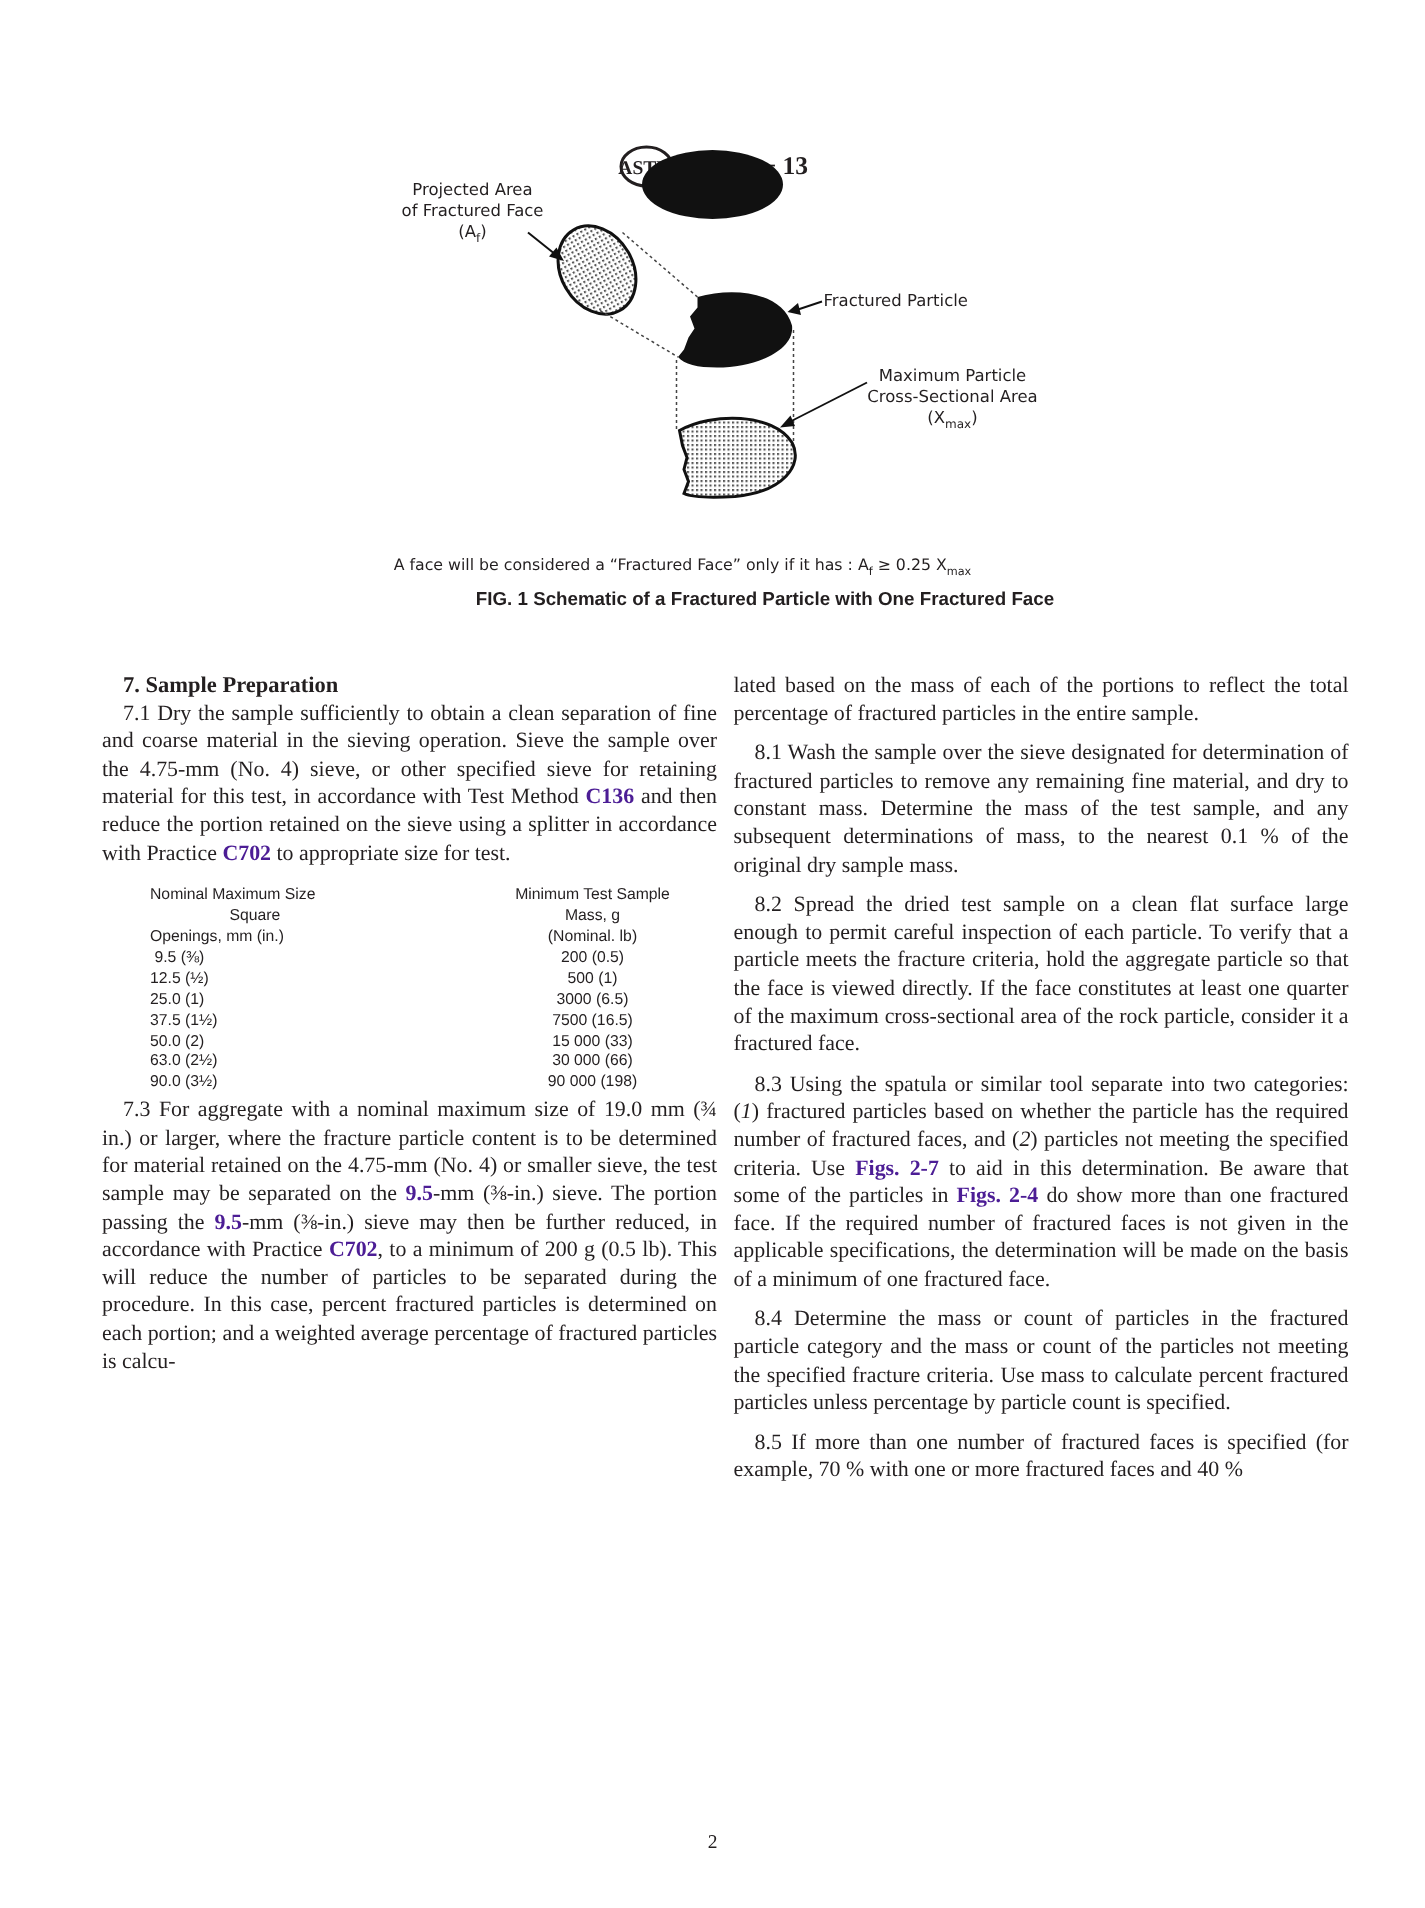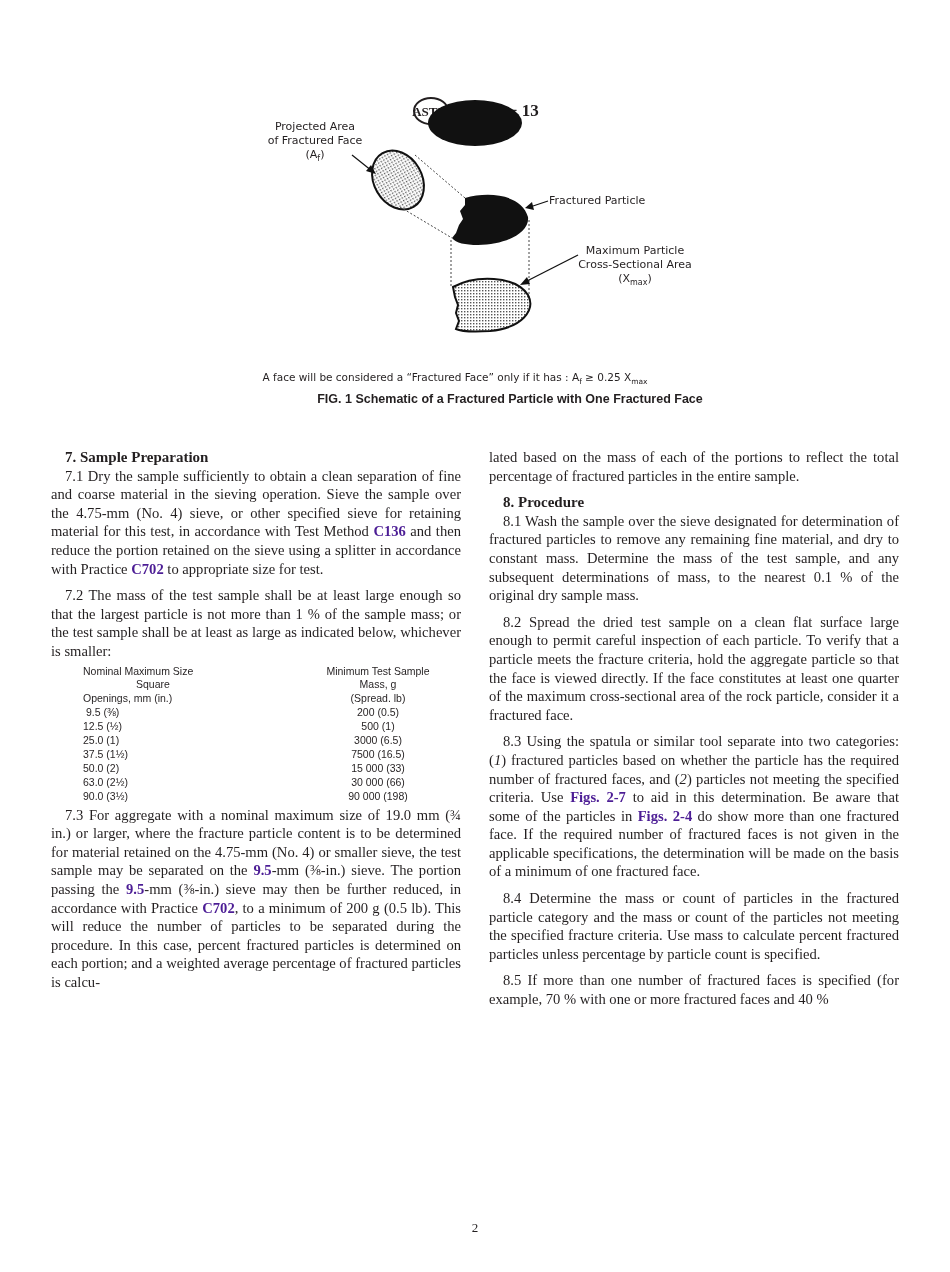--- a/index.html
+++ b/index.html
@@ -11,21 +11,21 @@
 
   .figure { position: absolute; top: 95px; left: 260px; width: 440px; height: 250px; }
   .fig-label { position: absolute; font-family: "DejaVu Sans", sans-serif; font-size: 11px; line-height: 14px; color: #231f20; text-align: center; }
   .fig-label sub { font-size: 8px; }
 
   .criteria { position: absolute; top: 371px; left: 0; width: 910px; text-align: center; font-family: "DejaVu Sans", sans-serif; font-size: 10.5px; color: #231f20; }
   .criteria sub { font-size: 7.5px; }
   .fig-caption { position: absolute; top: 392px; left: 0; width: 950px; text-align: center; font-family: "Liberation Sans", sans-serif; font-weight: bold; font-size: 12.5px; color: #231f20; margin-left: 35px; }
 
   .col { position: absolute; top: 448px; width: 410px; font-family: "Liberation Serif", serif; font-size: 14.6px; line-height: 18.6px; text-align: justify; color: #231f20; }
-  .col-left { left: 51px; }
+  .col-left { left: 68px; }
   .col-right { left: 489px; }
   .col p { margin: 0; text-indent: 14px; }
   .col p.noindent { text-indent: 0; }
   .section-head { font-weight: bold; font-size: 15px; margin: 0 0 3px 0; text-indent: 0; }
   .gap { height: 8px; }
   .link { color: #4c1d95; font-weight: bold; }
   .it { font-style: italic; }
 
   .mass-table { font-family: "Liberation Sans", sans-serif; font-size: 10.5px; line-height: 13.9px; margin: 4px 0 2px 0; color: #231f20; }
   .mass-table .row { display: flex; }
@@ -93,34 +93,33 @@
 
 <div class="criteria">
   <span>A face will be considered a “Fractured Face” only if it has : A</span><sub>f</sub><span> ≥ 0.25 X</span><sub>max</sub>
 </div>
 <div class="fig-caption">FIG. 1  Schematic of a Fractured Particle with One Fractured Face</div>
 
 <div class="col col-left">
   <p class="section-head">7.  Sample Preparation</p>
   <p><span>7.1  Dry the sample sufficiently to obtain a clean separation of fine and coarse material in the sieving operation. Sieve the sample over the 4.75-mm (No. 4) sieve, or other specified sieve for retaining material for this test, in accordance with Test Method </span><span class="link">C136</span><span> and then reduce the portion retained on the sieve using a splitter in accordance with Practice </span><span class="link">C702</span><span> to appropriate size for test.</span></p>
   <div class="gap"></div>
-  <p>7.2  The mass of the test sample shall be at least large enough so that the largest particle is not more than 1 % of the sample mass; or the test sample shall be at least as large as indicated below, whichever is smaller:</p>
 
   <div class="mass-table">
     <div class="row hdr">
       <span class="c1" style="padding-left:32px;">Nominal Maximum Size</span>
       <span class="c2">Minimum Test Sample</span>
     </div>
     <div class="row hdr">
       <span class="c1" style="padding-left:85px;">Square</span>
       <span class="c2" style="margin-left:-53px;">Mass, g</span>
     </div>
     <div class="row hdr">
       <span class="c1">Openings, mm (in.)</span>
-      <span class="c2">(Spread. lb)</span>
+      <span class="c2">(Nominal. lb)</span>
     </div>
     <div class="row">
         <span class="c1" style="white-space:pre;"> 9.5 (⅜)</span>
         <span class="c2">200 (0.5)</span>
       </div>
     <div class="row">
         <span class="c1">12.5 (½)</span>
         <span class="c2">500 (1)</span>
       </div>
     <div class="row">
@@ -144,21 +143,20 @@
         <span class="c2">90 000 (198)</span>
       </div>
   </div>
 
   <p><span>7.3  For aggregate with a nominal maximum size of 19.0 mm (¾ in.) or larger, where the fracture particle content is to be determined for material retained on the 4.75-mm (No. 4) or smaller sieve, the test sample may be separated on the </span><span class="link">9.5</span><span>-mm (⅜-in.) sieve. The portion passing the </span><span class="link">9.5</span><span>-mm (⅜-in.) sieve may then be further reduced, in accordance with Practice </span><span class="link">C702</span><span>, to a minimum of 200 g (0.5 lb). This will reduce the number of particles to be separated during the procedure. In this case, percent fractured particles is determined on each portion; and a weighted average percentage of fractured particles is calcu-</span></p>
 </div>
 
 <div class="col col-right">
   <p class="noindent">lated based on the mass of each of the portions to reflect the total percentage of fractured particles in the entire sample.</p>
   <div class="gap"></div>
-  <p class="section-head">8.  Procedure</p>
   <p>8.1  Wash the sample over the sieve designated for determination of fractured particles to remove any remaining fine material, and dry to constant mass. Determine the mass of the test sample, and any subsequent determinations of mass, to the nearest 0.1 % of the original dry sample mass.</p>
   <div class="gap"></div>
   <p>8.2  Spread the dried test sample on a clean flat surface large enough to permit careful inspection of each particle. To verify that a particle meets the fracture criteria, hold the aggregate particle so that the face is viewed directly. If the face constitutes at least one quarter of the maximum cross-sectional area of the rock particle, consider it a fractured face.</p>
   <div class="gap"></div>
   <p><span>8.3  Using the spatula or similar tool separate into two categories: (</span><span class="it">1</span><span>) fractured particles based on whether the particle has the required number of fractured faces, and (</span><span class="it">2</span><span>) particles not meeting the specified criteria. Use </span><span class="link">Figs. 2-7</span><span> to aid in this determination. Be aware that some of the particles in </span><span class="link">Figs. 2-4</span><span> do show more than one fractured face. If the required number of fractured faces is not given in the applicable specifications, the determination will be made on the basis of a minimum of one fractured face.</span></p>
   <div class="gap"></div>
   <p>8.4  Determine the mass or count of particles in the fractured particle category and the mass or count of the particles not meeting the specified fracture criteria. Use mass to calculate percent fractured particles unless percentage by particle count is specified.</p>
   <div class="gap"></div>
   <p>8.5  If more than one number of fractured faces is specified (for example, 70 % with one or more fractured faces and 40 %</p>
 </div>

